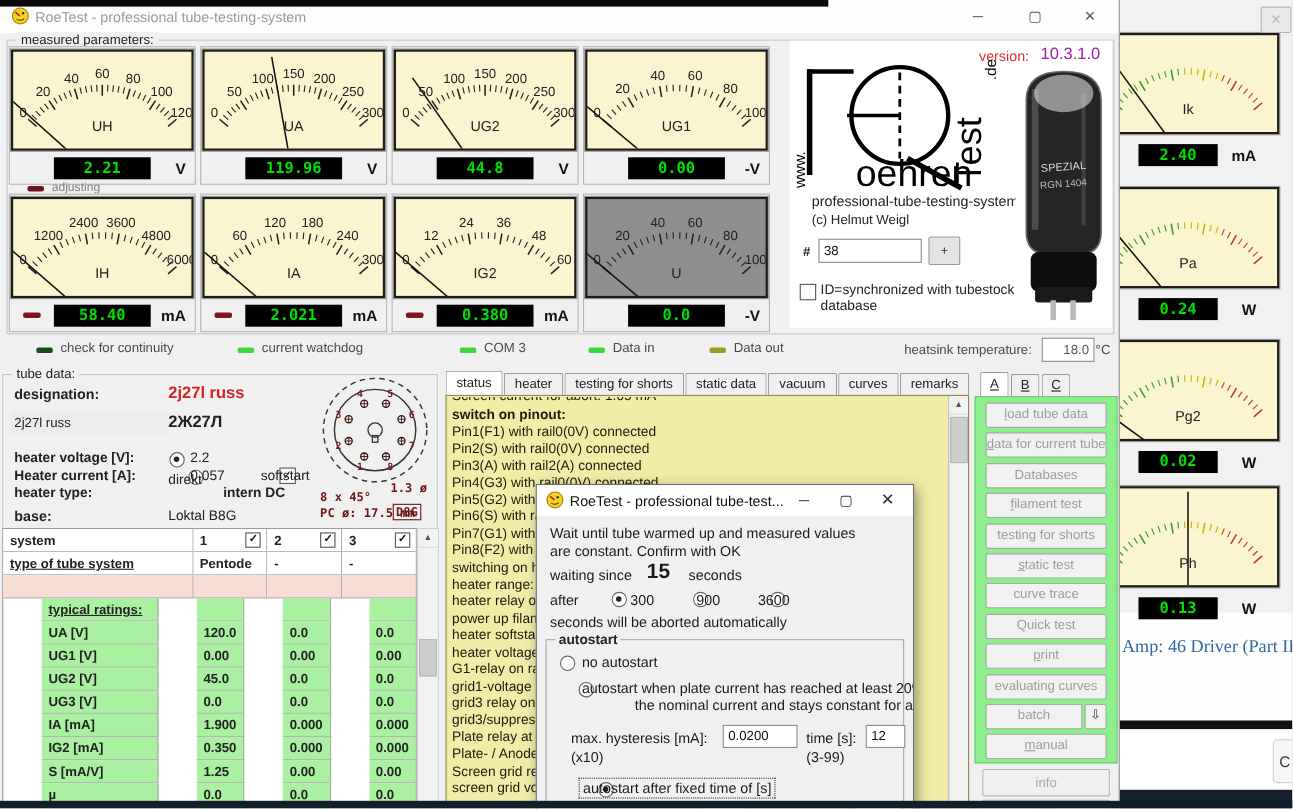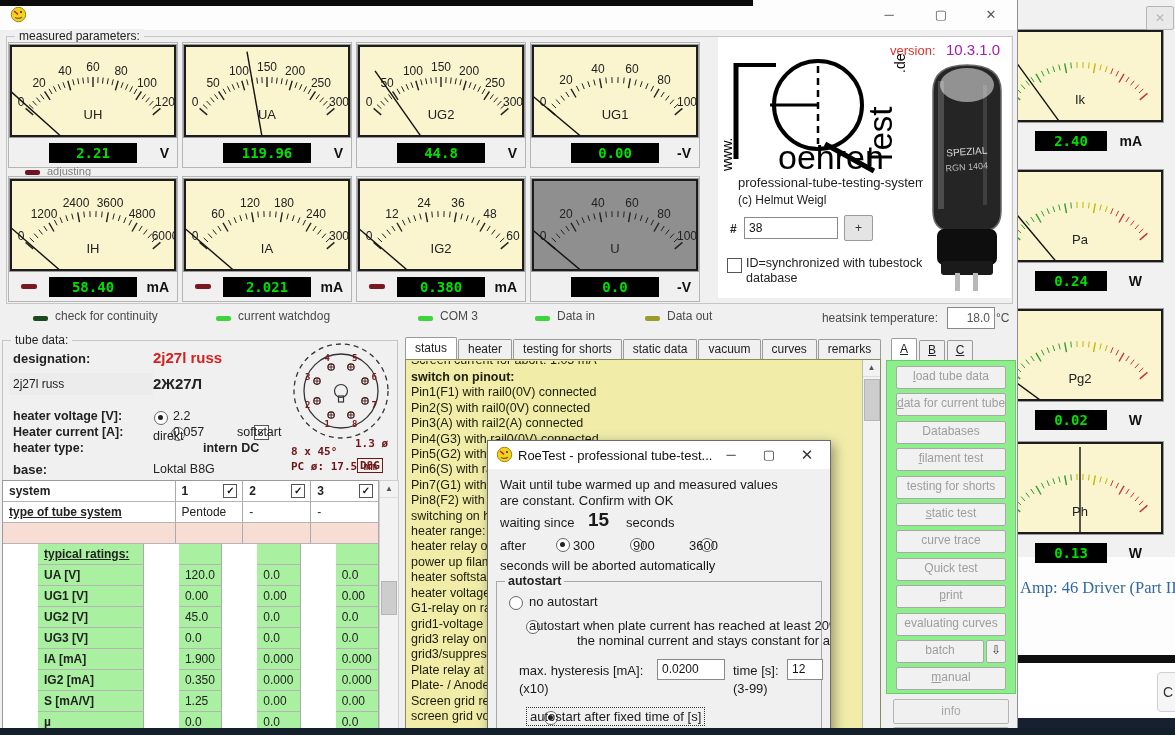--- a/index.html
+++ b/index.html
@@ -38,21 +38,21 @@
   .red{color:#d42020;}
   .rb{display:inline-block;width:12px;height:12px;border:1px solid #666;border-radius:50%;background:#fff;position:relative;vertical-align:middle;}
   .rb.on::after{content:"";position:absolute;left:3px;top:3px;width:5px;height:5px;border-radius:50%;background:#222;}
   .cb{display:inline-block;width:13px;height:13px;border:1px solid #555;background:#fff;position:relative;vertical-align:middle;font-size:11px;line-height:12px;text-align:center;color:#111;}
   .sockettxt{position:absolute;font-family:"DejaVu Sans Mono",monospace;font-weight:bold;font-size:11px;color:#6e1616;white-space:nowrap;}
   
   #ratings{position:absolute;left:2px;top:480px;width:376px;border-left:1px solid #9a9a9a;border-top:1px solid #9a9a9a;background:#fff;}
   .tr{display:flex;height:21px;}
   .tr>div{border-right:1px solid #aaa;border-bottom:1px solid #b5b5b5;padding-left:6px;line-height:20px;font-size:12px;white-space:nowrap;overflow:hidden;}
   .tr .c0{width:166px;font-weight:bold;}
-  .tr .cc{width:61px;}
+  .tr .cc{width:61px;font-weight:bold;}
   .tr.white>div{background:#fff;}
   .tr.pink>div{background:#f8ddd5;}
   .tr.green>div{background:#a9f1a0;margin-left:35px;}
   .tr.hdr>div{background:#fff;font-weight:bold;}
   .u{text-decoration:underline;}
   .sb{position:absolute;width:18px;background:#f2f2f2;border:1px solid #d0d0d0;}
   .sb .up{height:16px;text-align:center;font-size:8px;color:#555;line-height:16px;background:#f2f2f2;border-bottom:1px solid #ddd;}
   .sb .thumb{position:absolute;left:1px;width:14px;background:#cdcdcd;border:1px solid #b5b5b5;}
   
   #main-tabs{position:absolute;left:405px;top:338px;height:21px;display:flex;align-items:flex-end;}
@@ -249,20 +249,21 @@
 </div>
 
 <div id="main-window">
   <div id="titlebar">
     <span id="app-icon" class="appicon-slot"><svg width="17" height="17" viewBox="0 0 17 17">
           <circle cx="8.5" cy="8.5" r="7.2" fill="#f2d41c" stroke="#a87f10"></circle>
           <path d="M4,5 L8,8.4" stroke="#cc2222" stroke-width="1.6" fill="none"></path>
           <circle cx="11" cy="6" r="1.1" fill="#333"></circle>
           <path d="M5,11.5 Q8.5,13.5 12,11.2" stroke="#7a5510" stroke-width="1.2" fill="none"></path>
         </svg></span>
+    <span id="title-text">RoeTest - professional tube-testing-system</span>
     <span class="win-ctl" style="right:110px;">─</span>
     <span class="win-ctl" style="right:58px;">▢</span>
     <span class="win-ctl" style="right:8px;">✕</span>
   </div>
 
   <div class="grp" style="left:6px;top:36px;width:1005px;height:266px;">
     <span class="grp-label">measured parameters:</span>
   </div>
   <div id="meter-grid">
       <div class="mpanel" style="left: 8px; top: 42px;">

